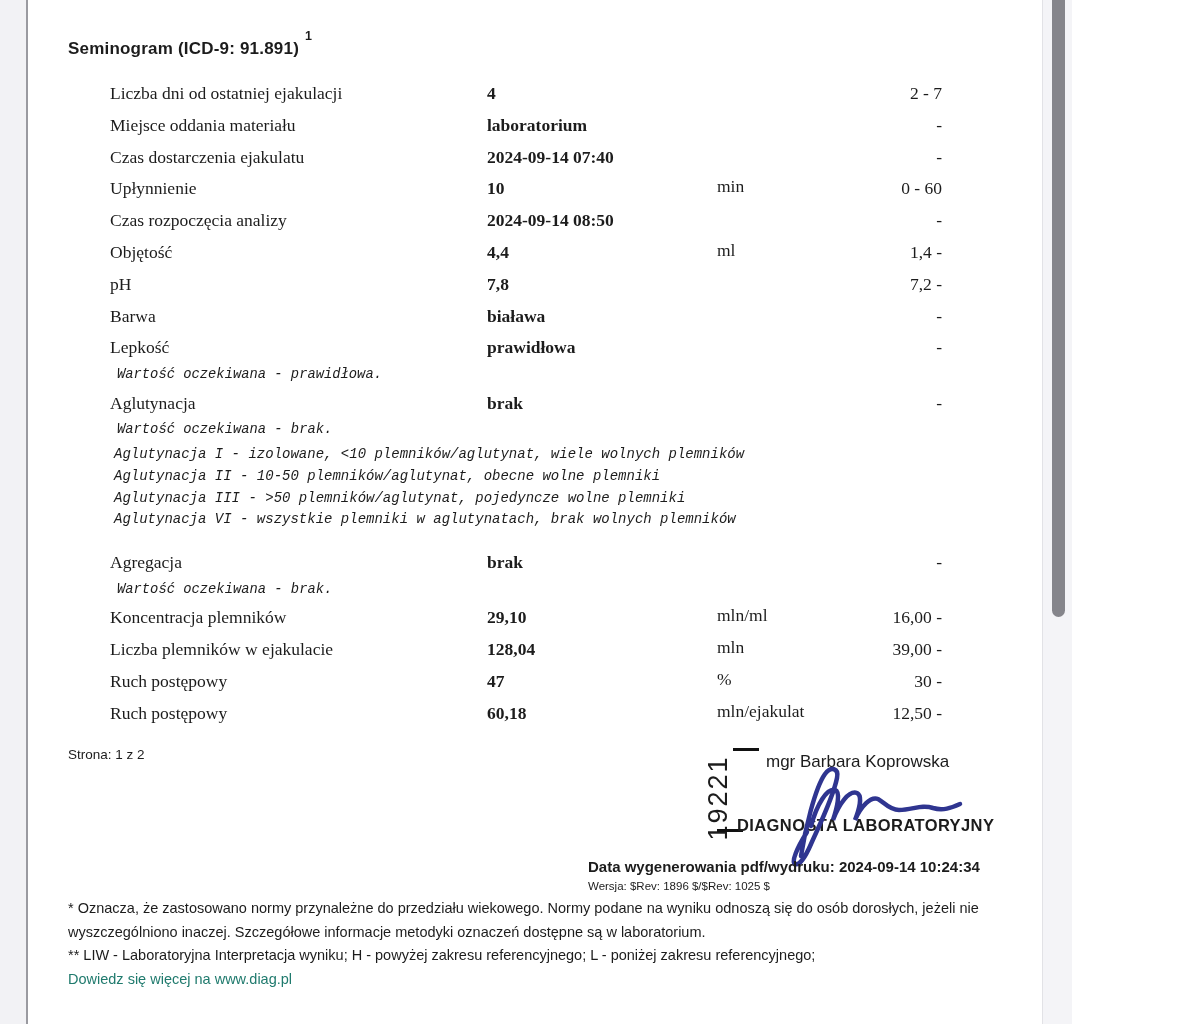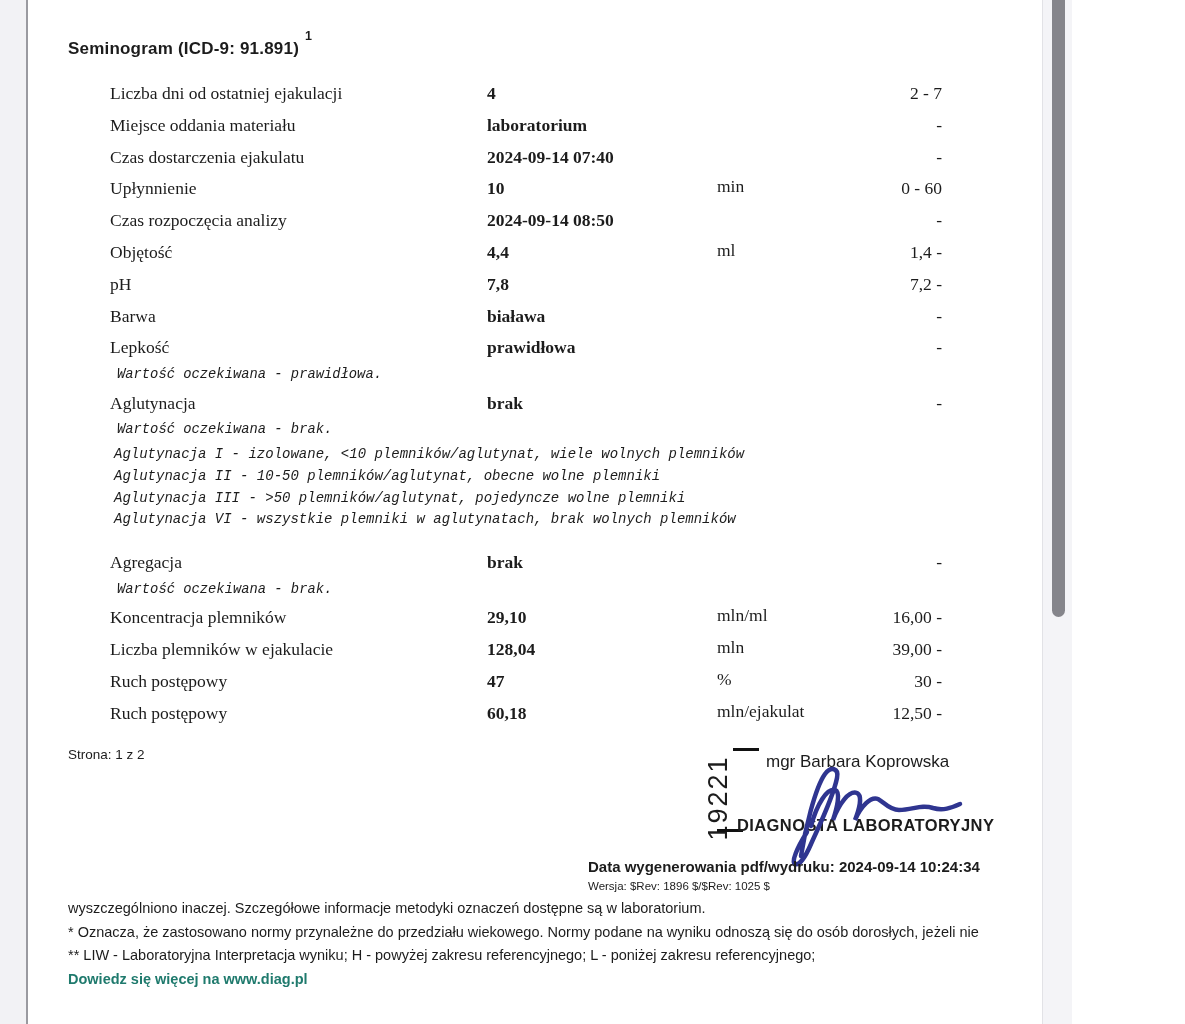--- a/index.html
+++ b/index.html
@@ -45,21 +45,21 @@
   .signer-name  { position:absolute; left:724px; top:752px; font-size:17px; font-weight:400; white-space:nowrap;margin-left:12px; }
   .signer-title { position:absolute; left:707px; top:816px; font-size:16.5px; font-weight:600;
                   letter-spacing:.4px; white-space:nowrap; }
   .signature-svg { position:absolute; left:725px; top:760px; }
 
   .generated-line { position:absolute; left:558px; top:858px; font-size:15px;font-weight:bold; }
   .version-line   { position:absolute; left:558px; top:880px; font-size:11.5px; }
 
   .footnotes { position:absolute; left:38px; top:897px; width:1055px;
                font-size:14.5px; line-height:23.5px; }
-  .footnote-link { font-weight:bold; }
+  .footnote-link { font-weight:normal; }
 </style>
 </head>
 <body>
 
 <div class="viewer">
   <div class="left-gutter"></div>
 
   <div class="page">
 
     <div class="doc-title">
@@ -181,22 +181,22 @@
     <div class="signer-title">DIAGNOSTA LABORATORYJNY</div>
     <svg class="signature-svg" width="230" height="110" viewBox="0 0 230 110">
       <path d="M 46,96 C 50,70 60,28 70,14 C 76,6 84,8 82,18 C 78,38 64,66 56,84 C 50,98 44,106 40,104 C 36,102 42,88 52,72" fill="none" stroke="#2f3590" stroke-width="4.5" stroke-linecap="round"></path>
       <path d="M 56,66 C 62,44 72,28 80,30 C 86,32 82,48 78,60 C 84,44 94,30 102,33 C 108,36 104,50 100,60 C 106,46 116,36 123,39 C 129,42 134,50 144,50 C 158,50 166,44 178,48 C 188,51 196,48 205,44" fill="none" stroke="#2f3590" stroke-width="4.5" stroke-linecap="round"></path>
     </svg>
 
     <div class="generated-line">Data wygenerowania pdf/wydruku: 2024-09-14 10:24:34</div>
     <div class="version-line">Wersja: $Rev: 1896 $/$Rev: 1025 $</div>
 
     <div class="footnotes">
+      <div>* Oznacza, że zastosowano normy przynależne do przedziału wiekowego. Normy podane na wyniku odnoszą się do osób dorosłych, jeżeli nie</div>
       <div>wyszczególniono inaczej. Szczegółowe informacje metodyki oznaczeń dostępne są w laboratorium.</div>
-      <div>* Oznacza, że zastosowano normy przynależne do przedziału wiekowego. Normy podane na wyniku odnoszą się do osób dorosłych, jeżeli nie</div>
       <div>** LIW - Laboratoryjna Interpretacja wyniku; H - powyżej zakresu referencyjnego; L - poniżej zakresu referencyjnego;</div>
       <div class="footnote-link" style="color: rgb(31, 122, 109);">Dowiedz się więcej na www.diag.pl</div>
     </div>
 
   </div>
 
   <div class="scroll-track">
     <div class="scroll-thumb"></div>
   </div>
 </div>

